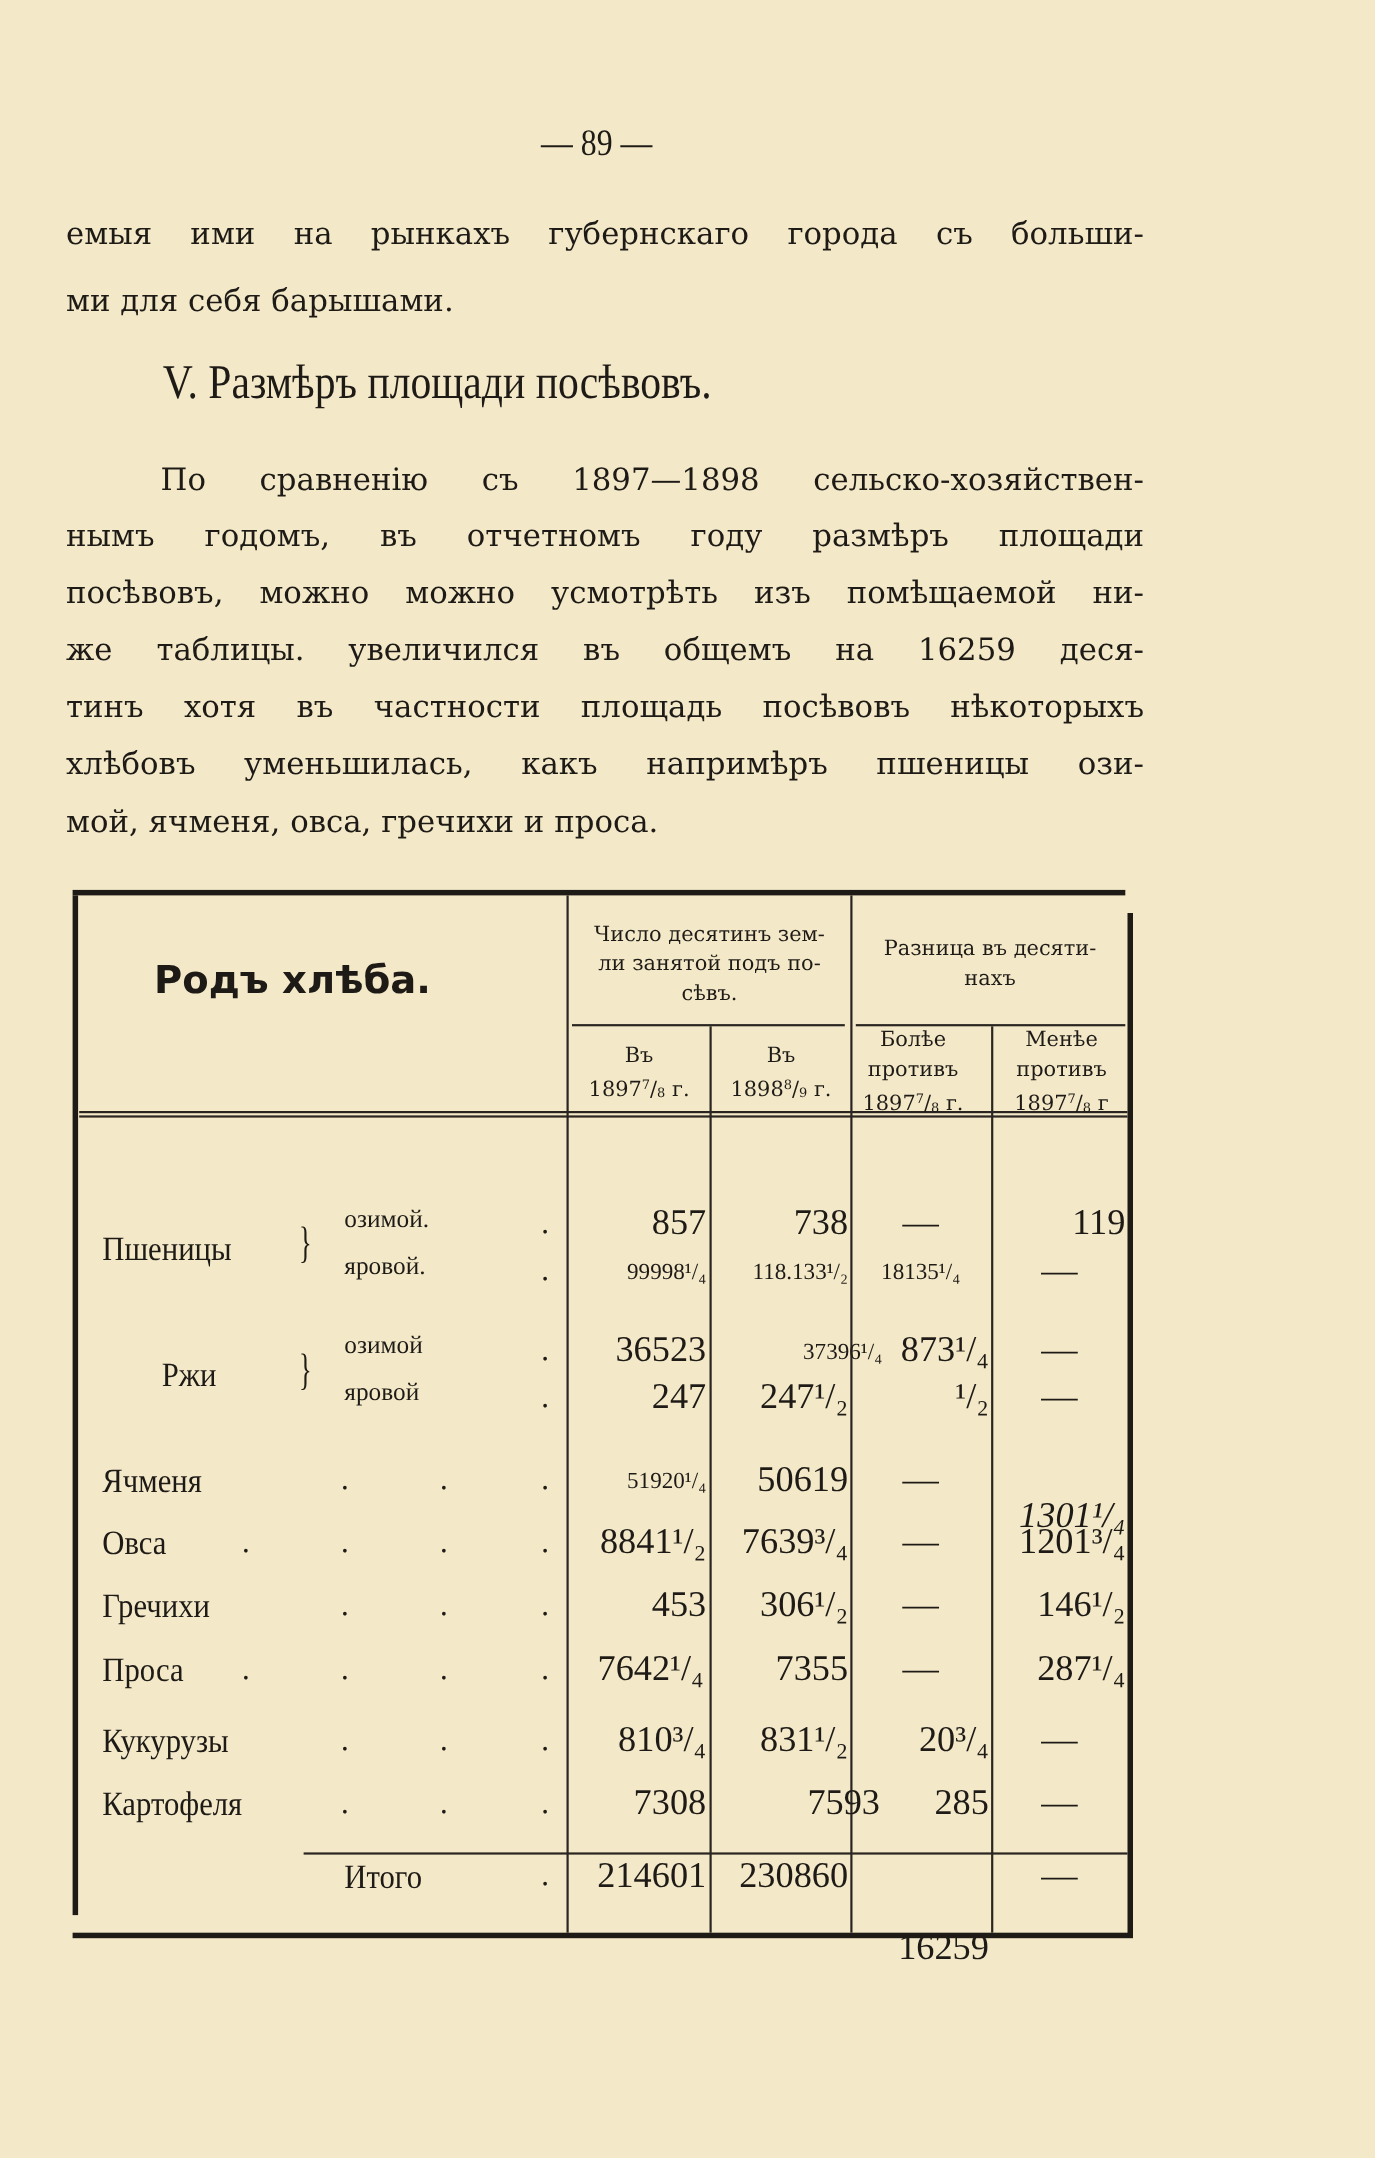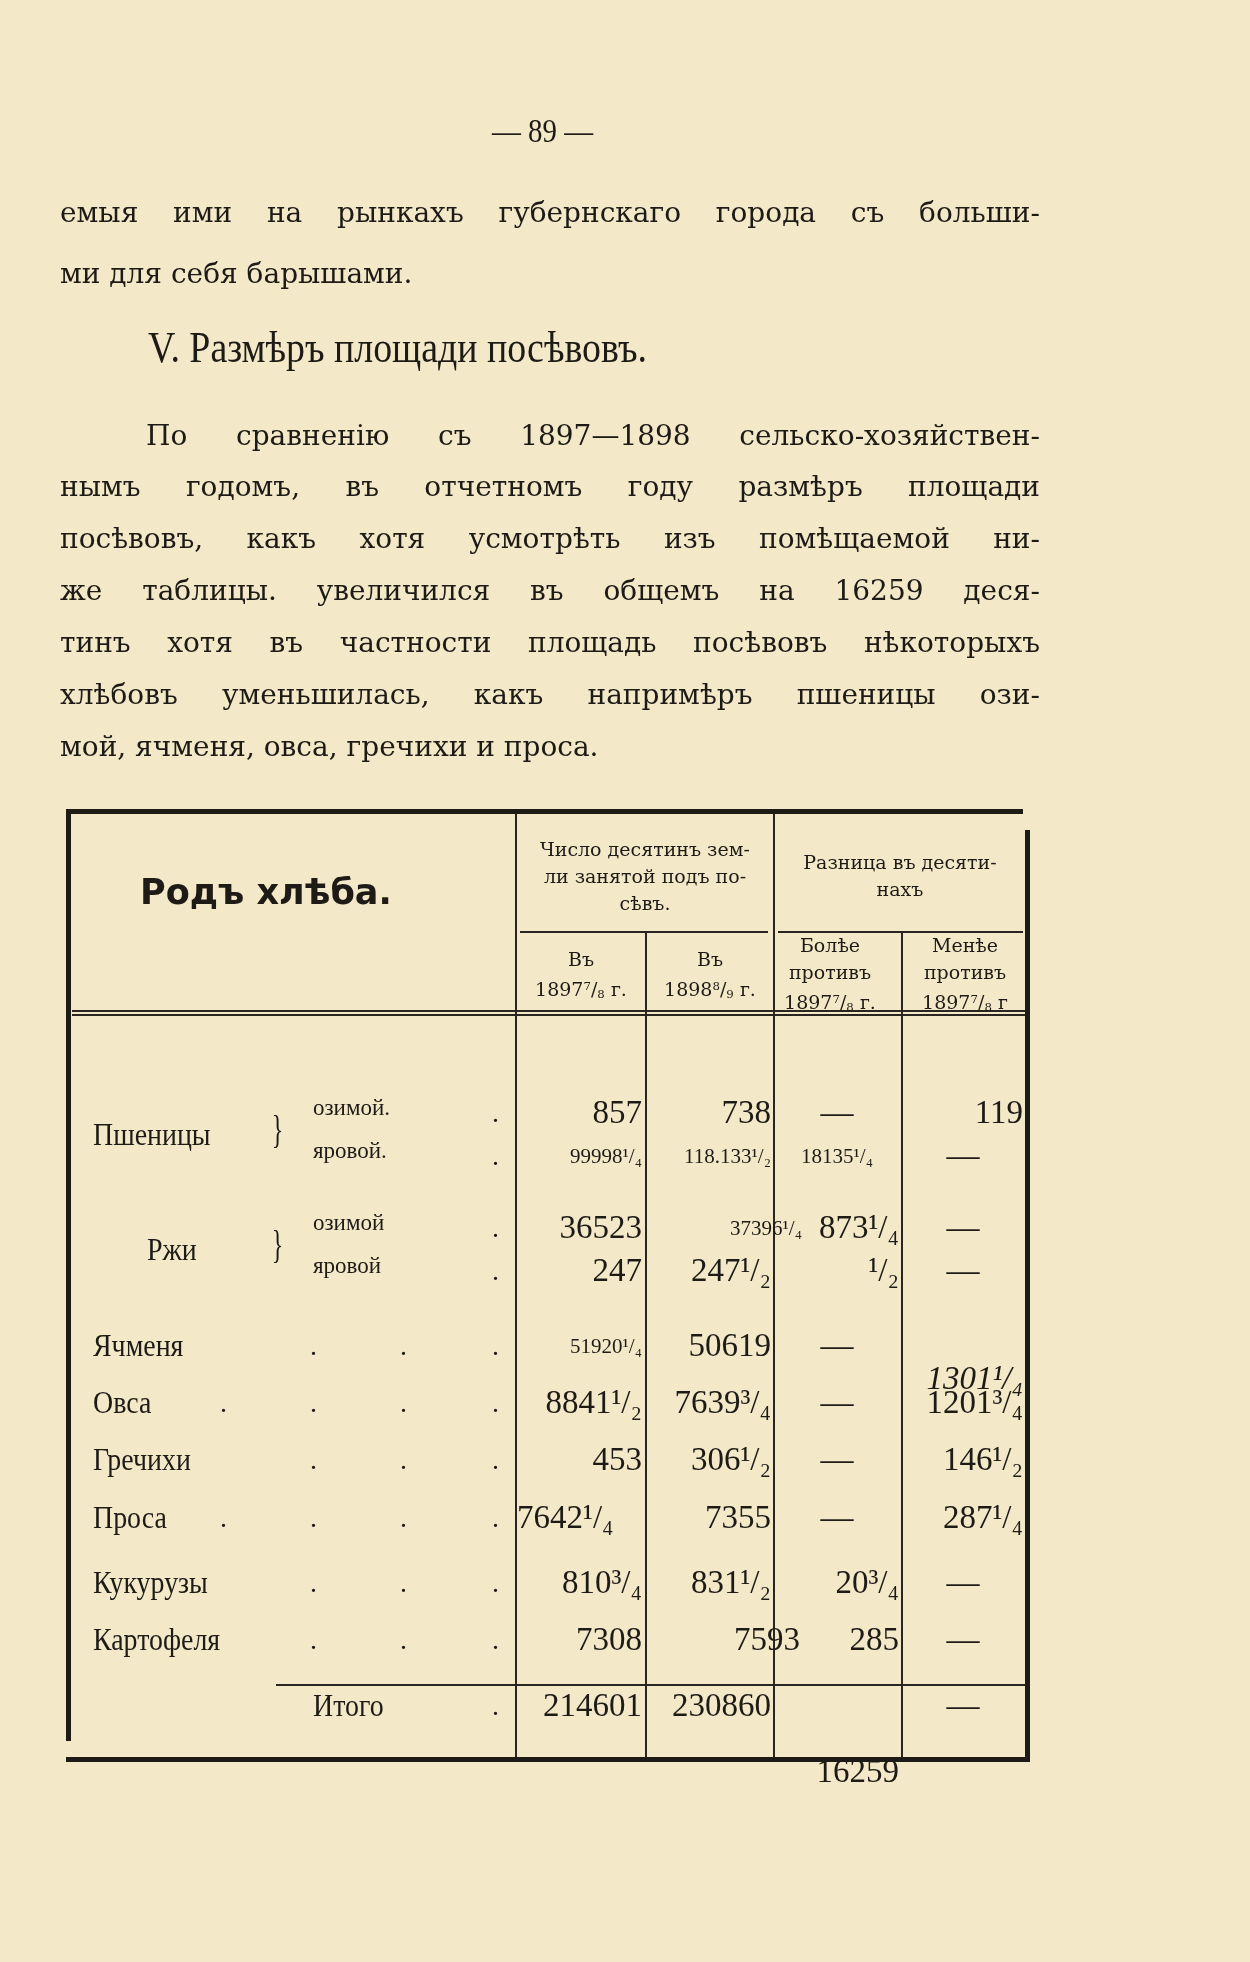--- a/index.html
+++ b/index.html
@@ -34,21 +34,21 @@
 
 <div class="abs pagenum">— 89 —</div>
 
 <div class="abs txt line just" style="top:196px;">емыя ими на рынкахъ губернскаго города съ больши-</div>
 <div class="abs txt" style="top:246px; left:60px;margin-top:11px;">ми для себя барышами.</div>
 
 <div class="abs heading">V. Размѣръ площади посѣвовъ.</div>
 
 <div class="abs txt just" style="top:419px; left:146px; width:894px;">По сравненію съ 1897—1898 сельско-хозяйствен-</div>
 <div class="abs txt line just" style="top:470px;">нымъ годомъ, въ отчетномъ году размѣръ площади</div>
-<div class="abs txt line just" style="top:522px;">посѣвовъ, какъ хотя усмотрѣть изъ помѣщаемой ни-</div>
+<div class="abs txt line just" style="top:522px;">посѣвовъ, можно можно усмотрѣть изъ помѣщаемой ни-</div>
 <div class="abs txt line just" style="top:574px;">же таблицы. увеличился въ общемъ на 16259 деся-</div>
 <div class="abs txt line just" style="top:626px;">тинъ хотя въ частности площадь посѣвовъ нѣкоторыхъ</div>
 <div class="abs txt line just" style="top:678px;">хлѣбовъ уменьшилась, какъ напримѣръ пшеницы ози-</div>
 <div class="abs txt" style="top:730px; left:60px;">мой, ячменя, овса, гречихи и проса.</div>
 
 <div>
   <div class="rule" style="left:66px; top:809px; width:957px; height:5px;"></div>
   <div class="rule" style="left:66px; top:814px; width:5px; height:927px;"></div>
   <div class="rule" style="left:1025px; top:830px; width:5px; height:928px;"></div>
   <div class="rule" style="left:66px; top:1757px; width:964px; height:5px;"></div>
@@ -166,21 +166,21 @@
       <div class="num" style="left: 647px; width: 124px; text-align: right; top: 1441px;">306¹/₂</div>
       <div class="num" style="left: 775px; width: 124px; text-align: center; top: 1441px;">—</div>
       <div class="num" style="left: 903px; width: 120px; text-align: right; top: 1441px;">146¹/₂</div>
     </div>
     <div>
       <div class="lbl" style="left: 93px; top: 1500px;">Проса</div>
       <div class="dot" style="left: 220px; top: 1502px;">.</div>
       <div class="dot" style="left: 310px; top: 1502px;">.</div>
       <div class="dot" style="left: 400px; top: 1502px;">.</div>
       <div class="dot" style="left: 492px; top: 1502px;">.</div>
-      <div class="num" style="left: 517px; width: 125px; text-align: left; top: 1499px;">7642¹/₄</div>
+      <div class="num" style="left: 517px; width: 125px; text-align: center; top: 1499px; padding-left: 12px;">7642¹/₄</div>
       <div class="num" style="left: 647px; width: 124px; text-align: right; top: 1499px;">7355</div>
       <div class="num" style="left: 775px; width: 124px; text-align: center; top: 1499px;">—</div>
       <div class="num" style="left: 903px; width: 120px; text-align: right; top: 1499px;">287¹/₄</div>
     </div>
     <div>
       <div class="lbl" style="left: 93px; top: 1565px;">Кукурузы</div>
       <div class="dot" style="left: 310px; top: 1567px;">.</div>
       <div class="dot" style="left: 400px; top: 1567px;">.</div>
       <div class="dot" style="left: 492px; top: 1567px;">.</div>
       <div class="num" style="left: 517px; width: 125px; text-align: right; top: 1564px;">810³/₄</div>

